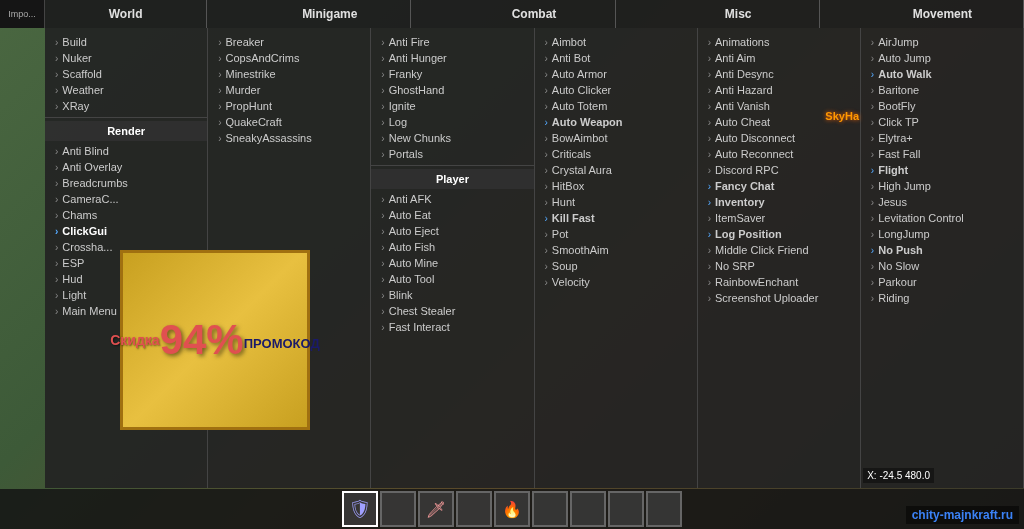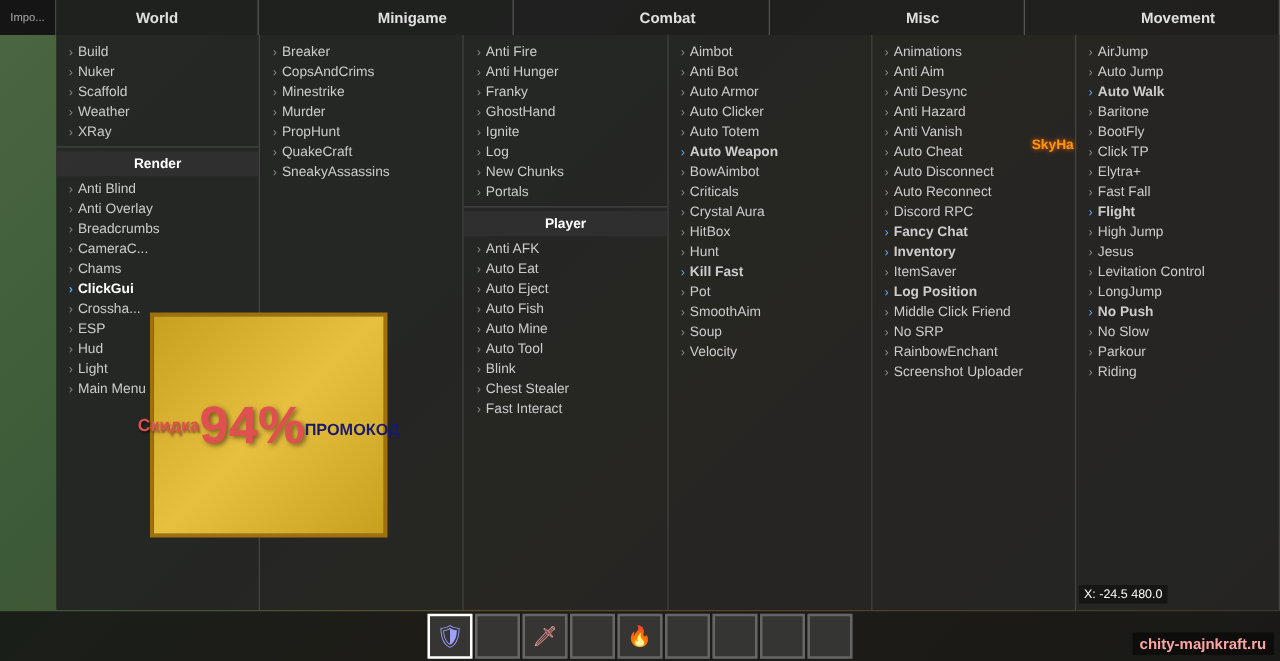--- a/index.html
+++ b/index.html
@@ -210,21 +210,21 @@
       font-weight: bold;
       z-index: 15;
       text-shadow: 0 0 4px #ff6600;
     }
 
     
     .watermark {
       position: absolute;
       bottom: 42px;
       right: 5px;
-      color: #fca5a5;
+      color: #3b82f6;
       font-size: 11px;
       font-weight: bold;
       z-index: 20;
     }
   </style>
 </head>
 <body>
 
 <div class="game-bg"></div>
 

